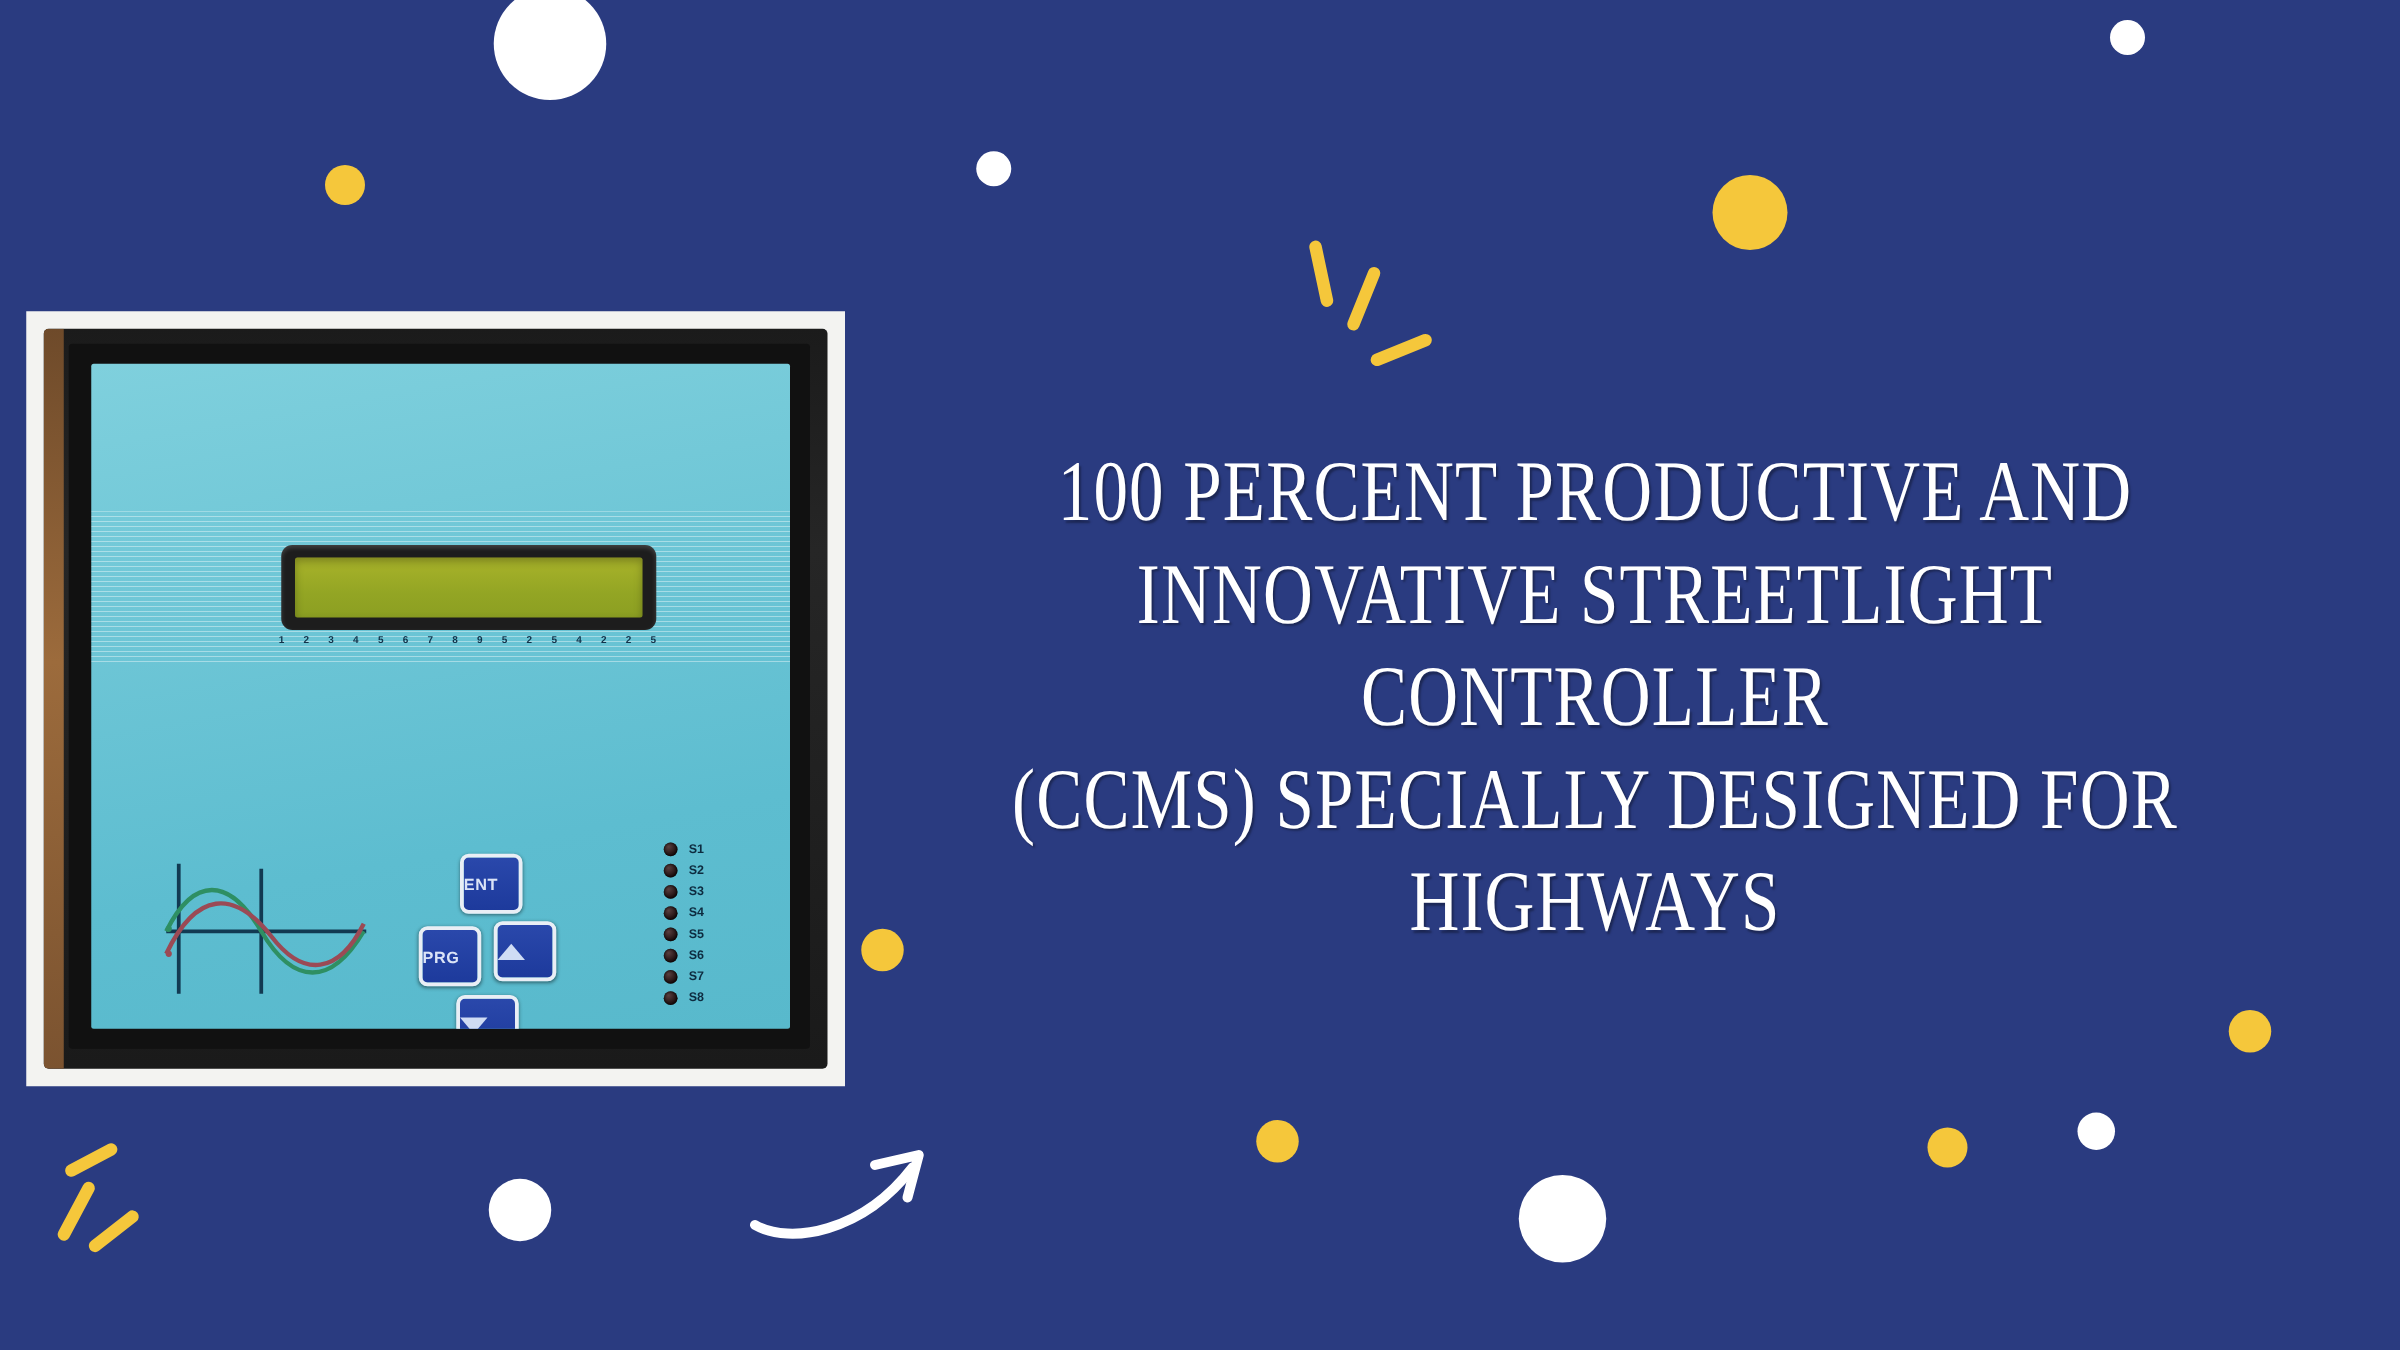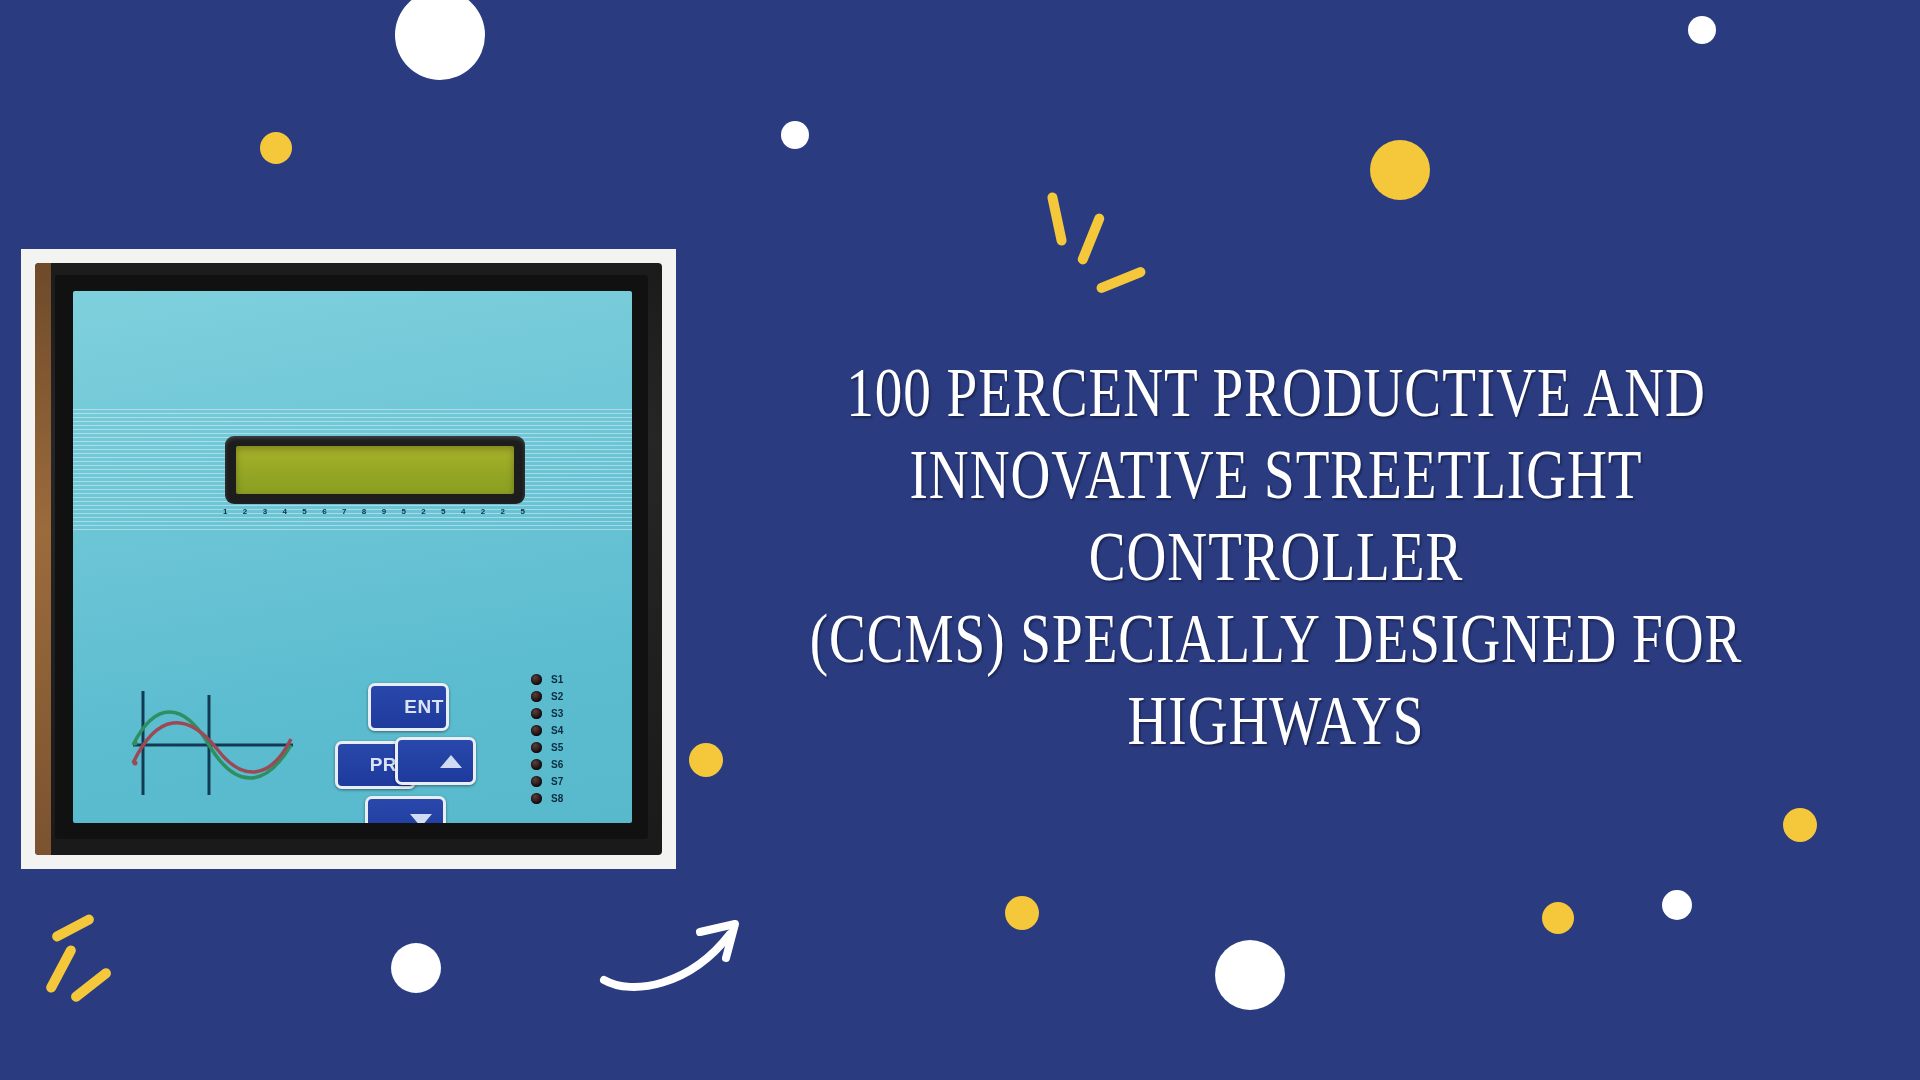--- a/index.html
+++ b/index.html
@@ -75,24 +75,24 @@
   }
   
   #wave{position:absolute;left:52px;top:392px;width:170px;height:120px;}
   
   .key{
     position:absolute;
     background:linear-gradient(#2a48ab,#1d3a9c);
     border:3px solid #e9eef5;
     border-radius:7px;
     box-shadow:0 1px 3px rgba(0,0,0,.45);
-    display:flex;align-items:center;justify-content:center;
+    display:flex;align-items:center;
     color:#dbe4f7;
     font-family:"Liberation Sans",sans-serif;
-    font-weight:700;font-size:19px;letter-spacing:.5px;padding-left:31px;
+    font-weight:700;font-size:13px;letter-spacing:.5px;
   }
   #key-ent{left:295px;top:392px;width:44px;height:42px;}
   #key-prg{left:262px;top:450px;width:44px;height:42px;}
   #key-up{left:322px;top:446px;width:44px;height:42px;}
   #key-down{left:292px;top:505px;width:44px;height:42px;}
   .chev{width:0;height:0;border-left:11px solid transparent;border-right:11px solid transparent;}
   .chev.up{border-bottom:13px solid #cfdcf4;}
   .chev.down{border-top:13px solid #cfdcf4;}
 
   

